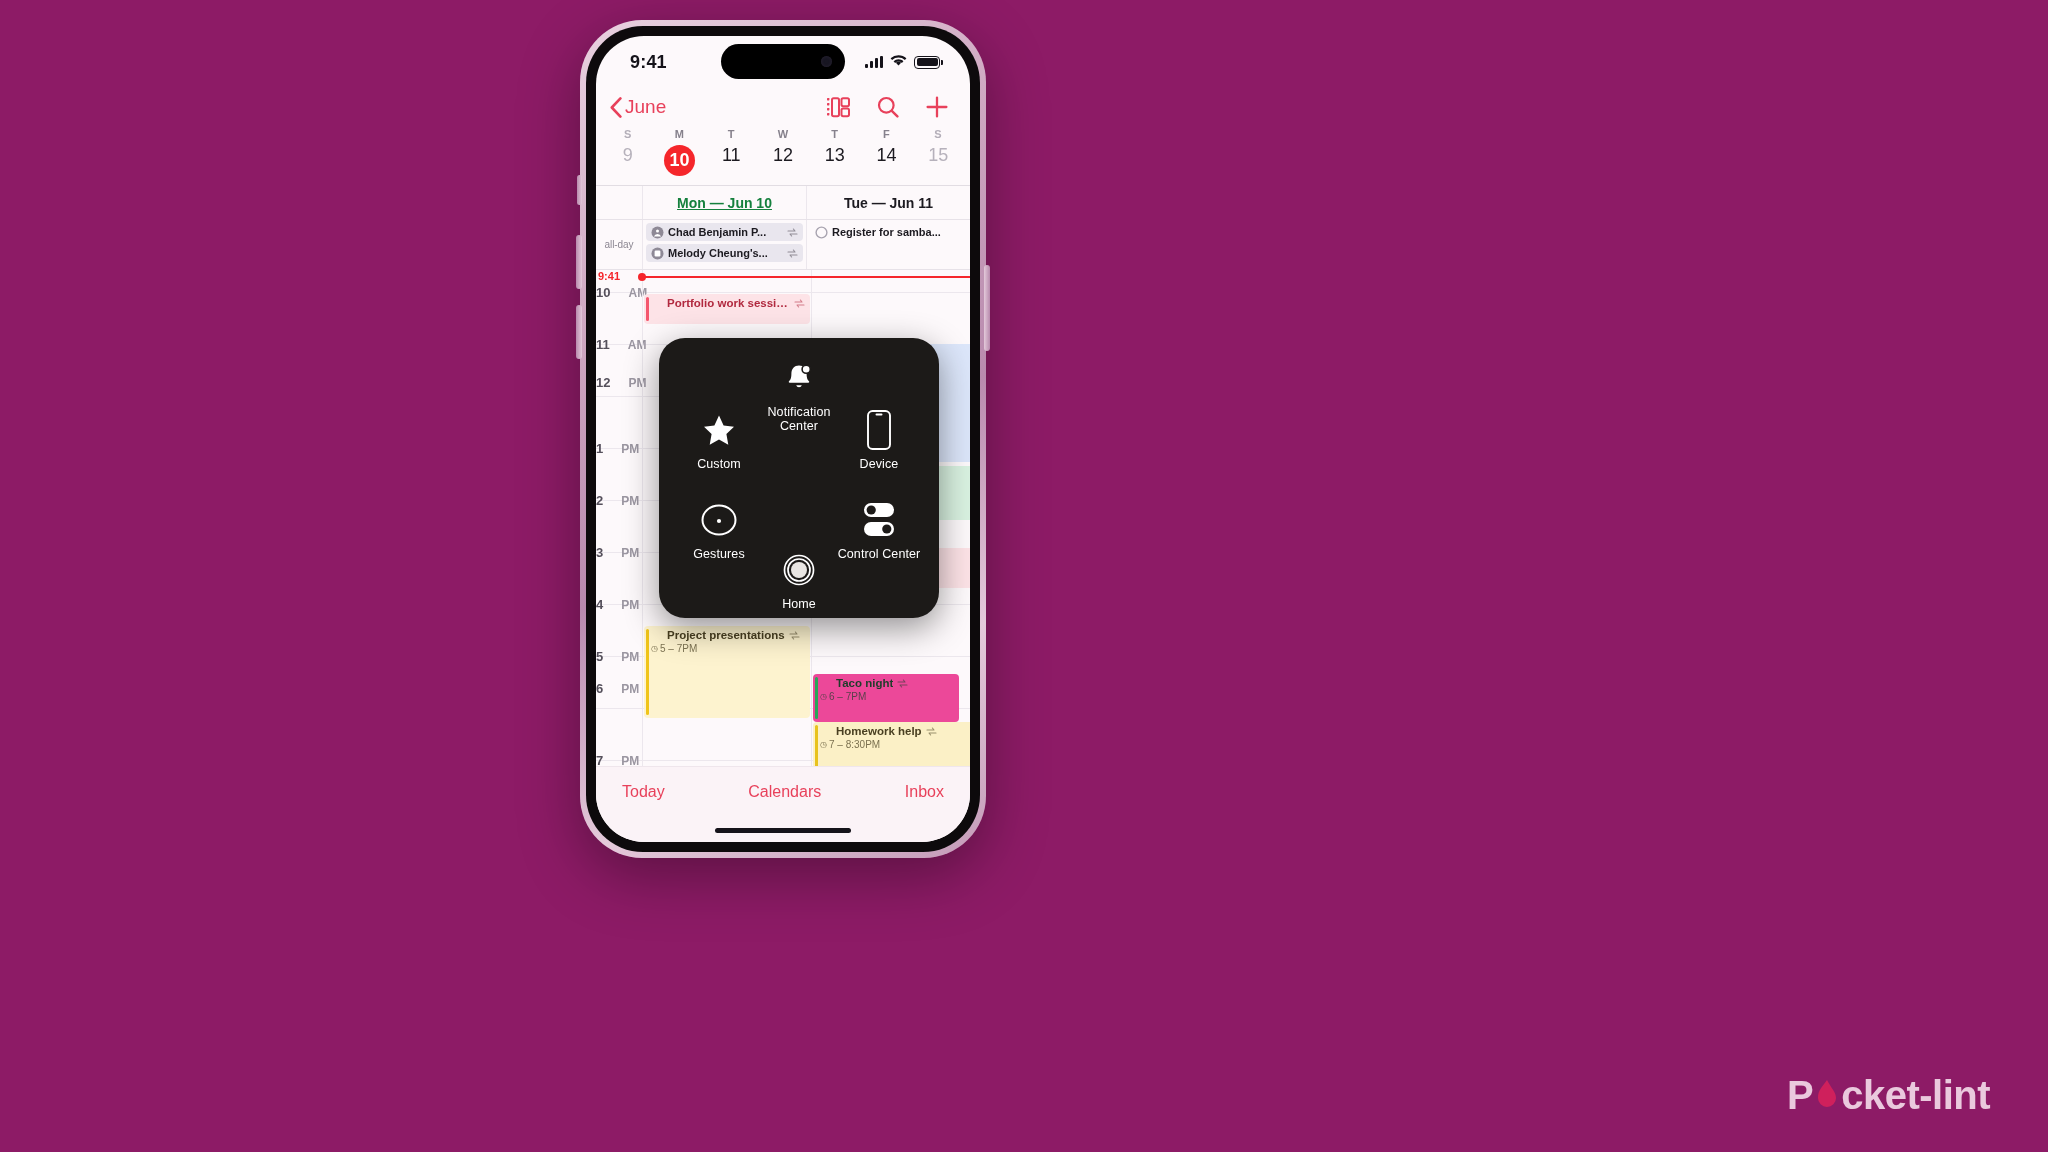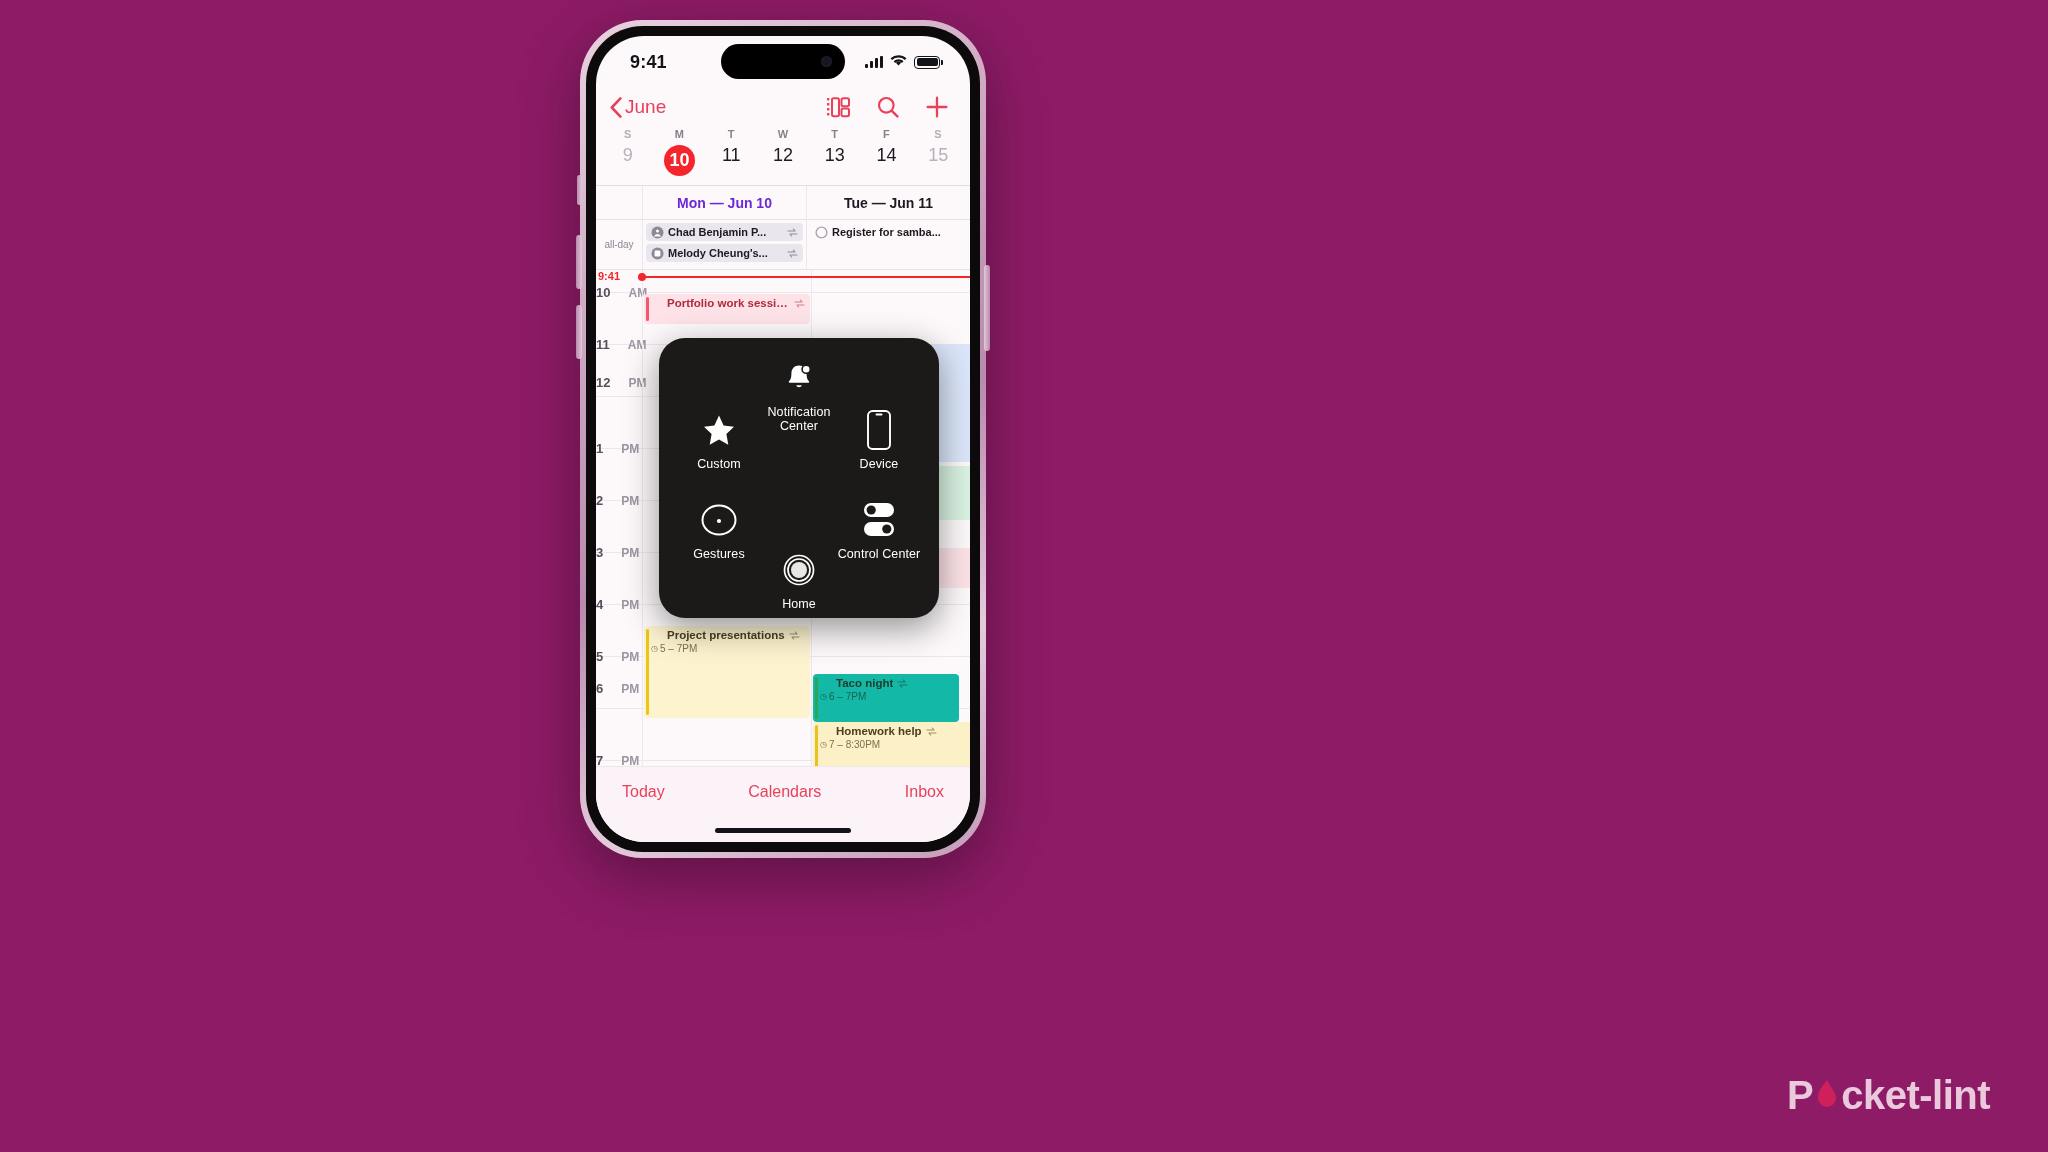--- a/index.html
+++ b/index.html
@@ -108,21 +108,21 @@
   }
   .strip-sep { height: 1px; background: #e2dde3; margin: 0 0 0 0; }
 
   
   .calwrap { position: relative; }
   .dayhdr { display: flex; border-bottom: 1px solid #e7e2e8; }
   .gutter-sp { width: 46px; flex: none; }
   .dayhdr .dcol { flex: 1; text-align: center; font-size: 14px;
                   font-weight: 600; padding: 9px 0 8px; color: #1c1a20;
                   border-left: 1px solid #ece7ed; }
-  .dayhdr .dcol.today { color: #6d28d9; }
+  .dayhdr .dcol.today { color: #15803d; text-decoration: underline; }
 
   
   .allday { display: flex; border-bottom: 1px solid #e7e2e8; background:#fdf9fb; }
   .allday .gut {
     width: 46px; flex: none; display:flex; align-items:center; justify-content:center;
     font-size: 10px; color: #8c8792; letter-spacing: -.1px;
   }
   .ad-cols { flex: 1; display: flex; }
   .ad-col { flex: 1; border-left: 1px solid #ece7ed; padding: 3px 3px 4px; }
   .ad-ev {
@@ -442,21 +442,21 @@
           <div class="t">
             <span class="txt">...ne</span>
             <span class="rep">
               <svg width="11" height="9" viewBox="0 0 11 9">
                     <path d="M1 3h7l-1.6-2M10 6H3l1.6 2" stroke="#b1293f" stroke-width="1.1" fill="none" stroke-linecap="round" stroke-linejoin="round"></path>
                   </svg>
             </span>
           </div>
         </div>
 
-        <div class="ev" style="left:217px; width:146px; top:404px; height:48px; background:#14b8a6; color:#1d3d2a;">
+        <div class="ev" style="left:217px; width:146px; top:404px; height:48px; background:#ec4899; color:#1d3d2a;">
           <span class="bar" style="background:#2aa55a"></span>
           <div class="t">
             <span class="txt">Taco night</span>
             <span class="rep">
               <svg width="11" height="9" viewBox="0 0 11 9">
                     <path d="M1 3h7l-1.6-2M10 6H3l1.6 2" stroke="#1d3d2a" stroke-width="1.1" fill="none" stroke-linecap="round" stroke-linejoin="round"></path>
                   </svg>
             </span>
           </div>
           <div class="sub">

